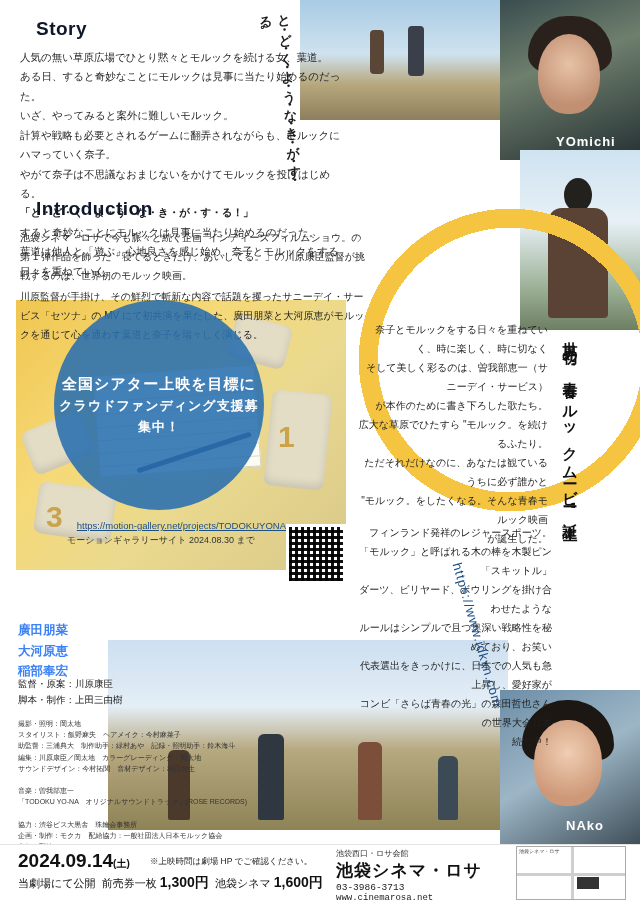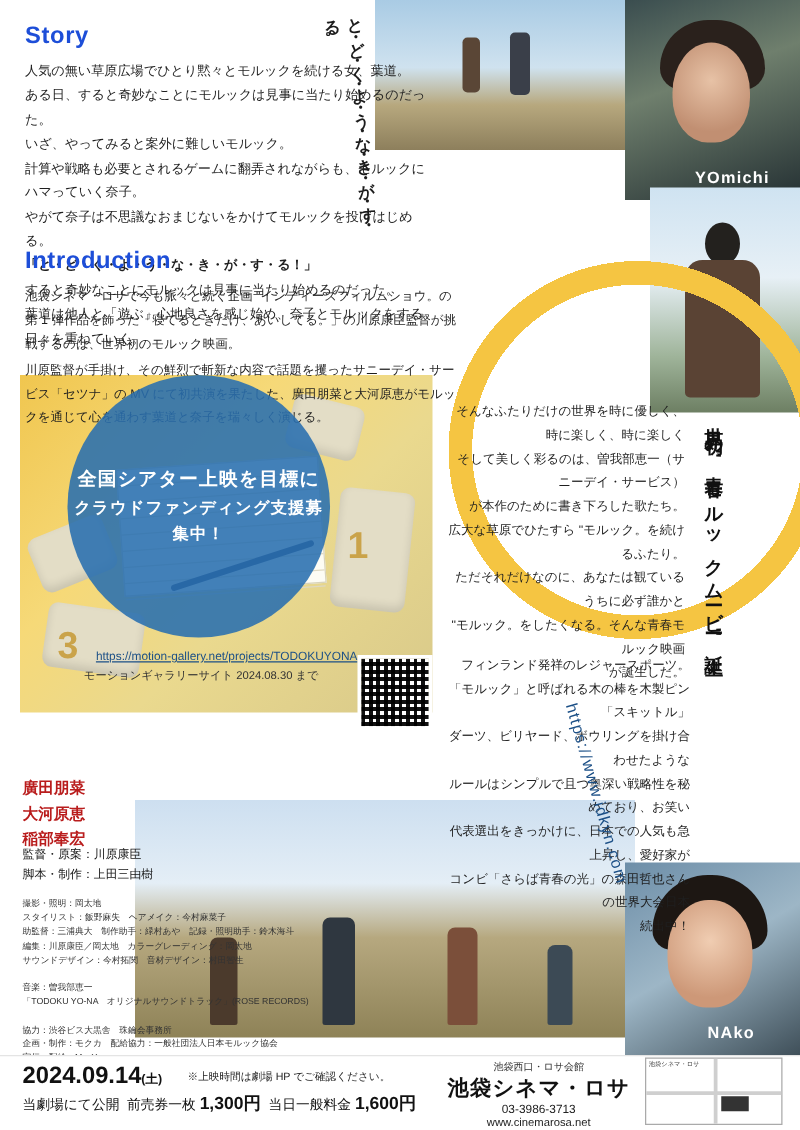--- a/index.html
+++ b/index.html
@@ -63,21 +63,21 @@
   #photo-bottom-strip .pc{left:250px;width:24px;height:78px;background:#7b4f3a;}
   #photo-bottom-strip .pd{left:330px;width:20px;height:64px;background:#3c4a55;}
 
   
   #arc{position:absolute;left:300px;top:-60px;width:420px;height:840px;border-radius:50%;
     border:0;background:
       radial-gradient(closest-side circle at 50% 50%, rgba(255,255,255,0) 0 63%, #f5c542 63% 72%, rgba(255,255,255,0) 72%);
     pointer-events:none;}
 
   
-  .sec-title{color:#1d4ed8;font-size:19px;font-weight:bold;letter-spacing:.5px;}
+  .sec-title{color:#0f172a;font-size:19px;font-weight:bold;letter-spacing:.5px;margin-left:16px;}
   .story{position:absolute;left:20px;top:18px;width:330px;}
   .story .body{margin-top:8px;font-size:10.5px;line-height:1.85;color:#1f1f1f;}
   .story .body p{margin:0;}
   .story .emph{font-weight:bold;}
 
   .intro{position:absolute;left:20px;top:198px;width:345px;}
   .intro .body{margin-top:8px;font-size:10px;line-height:1.9;color:#1f1f1f;}
   .intro .body p{margin:0 0 2px 0;}
 
   .right-col{position:absolute;left:358px;top:320px;width:190px;font-size:10px;line-height:1.9;color:#1f1f1f;text-align:right;}
@@ -106,32 +106,32 @@
   .vtext{position:absolute;writing-mode:vertical-rl;font-weight:bold;color:#1c1c1c;}
   #v-top{left:262px;top:6px;height:190px;font-size:13px;letter-spacing:2px;transform:rotate(-4deg);}
   #v-right{left:560px;top:330px;height:300px;font-size:15px;letter-spacing:3px;color:#111;}
 
   .label-yomichi{position:absolute;left:556px;top:134px;color:#fff;font-size:13px;font-weight:bold;letter-spacing:1px;}
   .label-nako{position:absolute;left:566px;top:818px;color:#fff;font-size:13px;font-weight:bold;letter-spacing:1px;}
   .url-vert{position:absolute;left:470px;top:560px;writing-mode:vertical-rl;transform:rotate(-16deg);
     font-size:13px;color:#1b4f86;letter-spacing:1px;}
 
   
-  .cast{position:absolute;left:18px;top:620px;font-size:12.5px;line-height:1.65;font-weight:bold;color:#b91c1c;}
+  .cast{position:absolute;left:18px;top:620px;font-size:12.5px;line-height:1.65;font-weight:bold;color:#3b82f6;}
   .credits-dir{position:absolute;left:18px;top:676px;font-size:9.5px;line-height:1.7;color:#141414;}
   .staff{position:absolute;left:18px;top:718px;width:240px;font-size:7px;line-height:1.6;color:#333;}
   .staff p{margin:0;}
 
   
   .footer{position:absolute;left:0;top:844px;width:640px;height:60px;background:#ffffff;border-top:1px solid #e4e4e4;}
   .rel-date{position:absolute;left:18px;top:850px;font-size:19px;font-weight:bold;color:#111;}
   .rel-note{position:absolute;left:150px;top:856px;font-size:8.5px;color:#222;}
   .rel-price{position:absolute;left:18px;top:874px;font-size:11px;color:#111;}
   .rel-price b{font-size:14px;}
-  .venue{position:absolute;left:356px;top:848px;width:150px;text-align:center;}
+  .venue{position:absolute;left:336px;top:848px;width:150px;text-align:left;font-family:Liberation Mono, monospace;}
   .venue .small{font-size:8px;color:#333;}
   .venue .name{font-size:17px;font-weight:bold;color:#111;letter-spacing:1px;}
   .venue .tel{font-size:9.5px;color:#222;}
   .venue .web{font-size:9px;color:#222;}
   #map{position:absolute;left:516px;top:846px;width:108px;height:52px;border:1px solid #aaa;background:#fff;}
   #map .mline{position:absolute;background:#cfcfcf;}
   #map .m1{left:0;top:26px;width:108px;height:3px;}
   #map .m2{left:54px;top:0;width:3px;height:52px;}
   #map .box{position:absolute;left:60px;top:30px;width:22px;height:12px;background:#333;}
   #map .tag{position:absolute;left:2px;top:1px;font-size:5px;color:#444;}
@@ -208,21 +208,21 @@
 
   <div class="intro">
     <div class="sec-title">Introduction</div>
     <div class="body">
       <p>池袋シネマ・ロサで今も脈々と続く企画 "インディーズフィルムショウ。の第 1 弾作品を飾った「寝てるときだけ、あいしてる。」の川原康臣監督が挑戦するのは、世界初のモルック映画。</p>
       <p>川原監督が手掛け、その鮮烈で斬新な内容で話題を攫ったサニーデイ・サービス「セツナ」の MV にて初共演を果たした、廣田朋菜と大河原恵がモルックを通じて心を通わす葉道と奈子を瑞々しく演じる。</p>
     </div>
   </div>
 
   <div class="right-col">
-    <p>そんなふたりだけの世界を時に優しく、時に楽しく、時に楽しく</p>
+    <p>奈子とモルックをする日々を重ねていく、時に楽しく、時に切なく</p>
     <p>そして美しく彩るのは、曽我部恵一（サニーデイ・サービス）</p>
     <p>が本作のために書き下ろした歌たち。</p>
     <p>広大な草原でひたすら "モルック。を続けるふたり。</p>
     <p>ただそれだけなのに、あなたは観ているうちに必ず誰かと</p>
     <p>"モルック。をしたくなる。そんな青春モルック映画</p>
     <p>が誕生した。</p>
   </div>
 
   <div class="mokku-body">
     <p>フィンランド発祥のレジャースポーツ。</p>
@@ -276,21 +276,21 @@
 
   <div class="footer"></div>
   <div class="rel-date">
     <span>2024.09.14</span><span style="font-size:10px;">(<span>土</span>)</span>
   </div>
   <div class="rel-note">※上映時間は劇場 HP でご確認ください。</div>
   <div class="rel-price">
     <span>当劇場にて公開</span>
     &nbsp;<span>前売券一枚</span>
     <b>1,300円</b>
-    &nbsp;<span>当日一般料金</span>
+    &nbsp;<span>池袋シネマ</span>
     <b>1,600円</b>
   </div>
 
   <div class="venue">
     <div class="small">池袋西口・ロサ会館</div>
     <div class="name">池袋シネマ・ロサ</div>
     <div class="tel">03-3986-3713</div>
     <div class="web">www.cinemarosa.net</div>
   </div>
 

